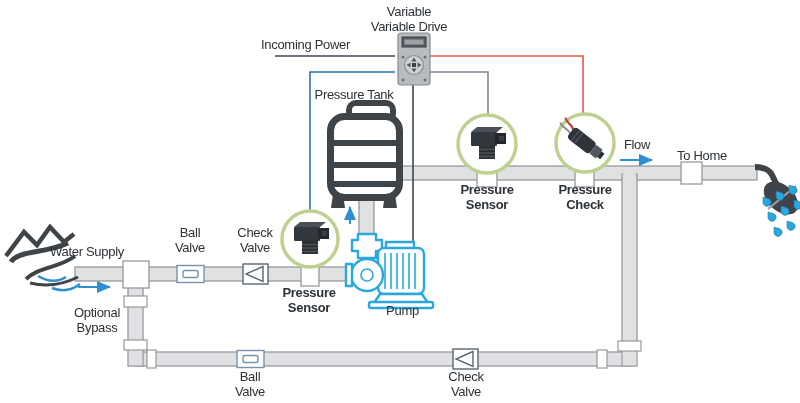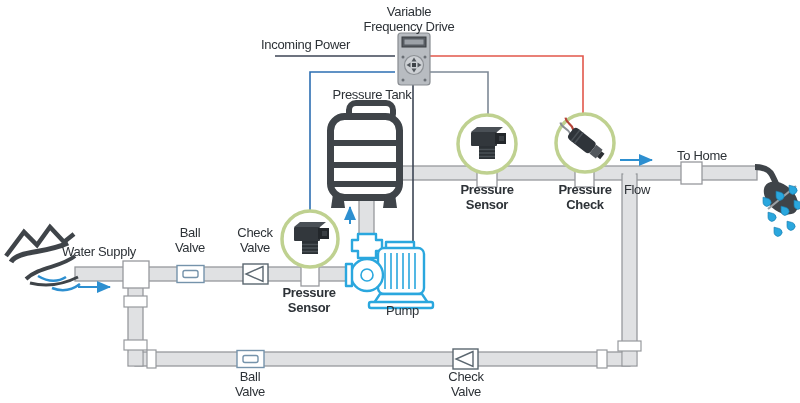--- a/index.html
+++ b/index.html
@@ -189,25 +189,29 @@
       <use href="#switch-icon" transform="translate(585,143) rotate(38)"></use>
     </g>
 
     <path class="arrow" d="M78,287 H110"></path>
     <path class="arrow" d="M620,160 H652"></path>
     <path class="arrow" d="M350,224 V207"></path>
   </svg>
 
   <div class="lbl" style="left:409px;top:4px;">
     <div>Variable</div>
-    <div>Frequency Drive</div>
+    <div>Variable Drive</div>
   </div>
   <div class="lbl right" style="right:450px;top:37px;">Incoming Power</div>
-  <div class="lbl" style="left:372px;top:87px;">Pressure Tank</div>
-  <div class="lbl noc" style="left:62px;top:244px;">Water Supply</div>
+  <div class="lbl" style="left:354px;top:87px;">Pressure Tank</div>
+  <div class="lbl noc" style="left:50px;top:244px;">Water Supply</div>
+  <div class="lbl" style="left:97px;top:305px;">
+    <div>Optional</div>
+    <div>Bypass</div>
+  </div>
   <div class="lbl" style="left:190px;top:225px;">
     <div>Ball</div>
     <div>Valve</div>
   </div>
   <div class="lbl" style="left:255px;top:225px;">
     <div>Check</div>
     <div>Valve</div>
   </div>
   <div class="lbl b" style="left:309px;top:285px;">
     <div>Pressure</div>
@@ -215,21 +219,21 @@
   </div>
   <div class="lbl" style="left:399px;top:303px;padding-left:7px;">Pump</div>
   <div class="lbl b" style="left:487px;top:182px;">
     <div>Pressure</div>
     <div>Sensor</div>
   </div>
   <div class="lbl b" style="left:585px;top:182px;">
     <div>Pressure</div>
     <div>Check</div>
   </div>
-  <div class="lbl" style="left:637px;top:137px;margin-top:45px;">Flow</div>
+  <div class="lbl" style="left:637px;top:137px;">Flow</div>
   <div class="lbl" style="left:702px;top:148px;">To Home</div>
   <div class="lbl" style="left:250px;top:369px;">
     <div>Ball</div>
     <div>Valve</div>
   </div>
   <div class="lbl" style="left:466px;top:369px;">
     <div>Check</div>
     <div>Valve</div>
   </div>
 </div>

